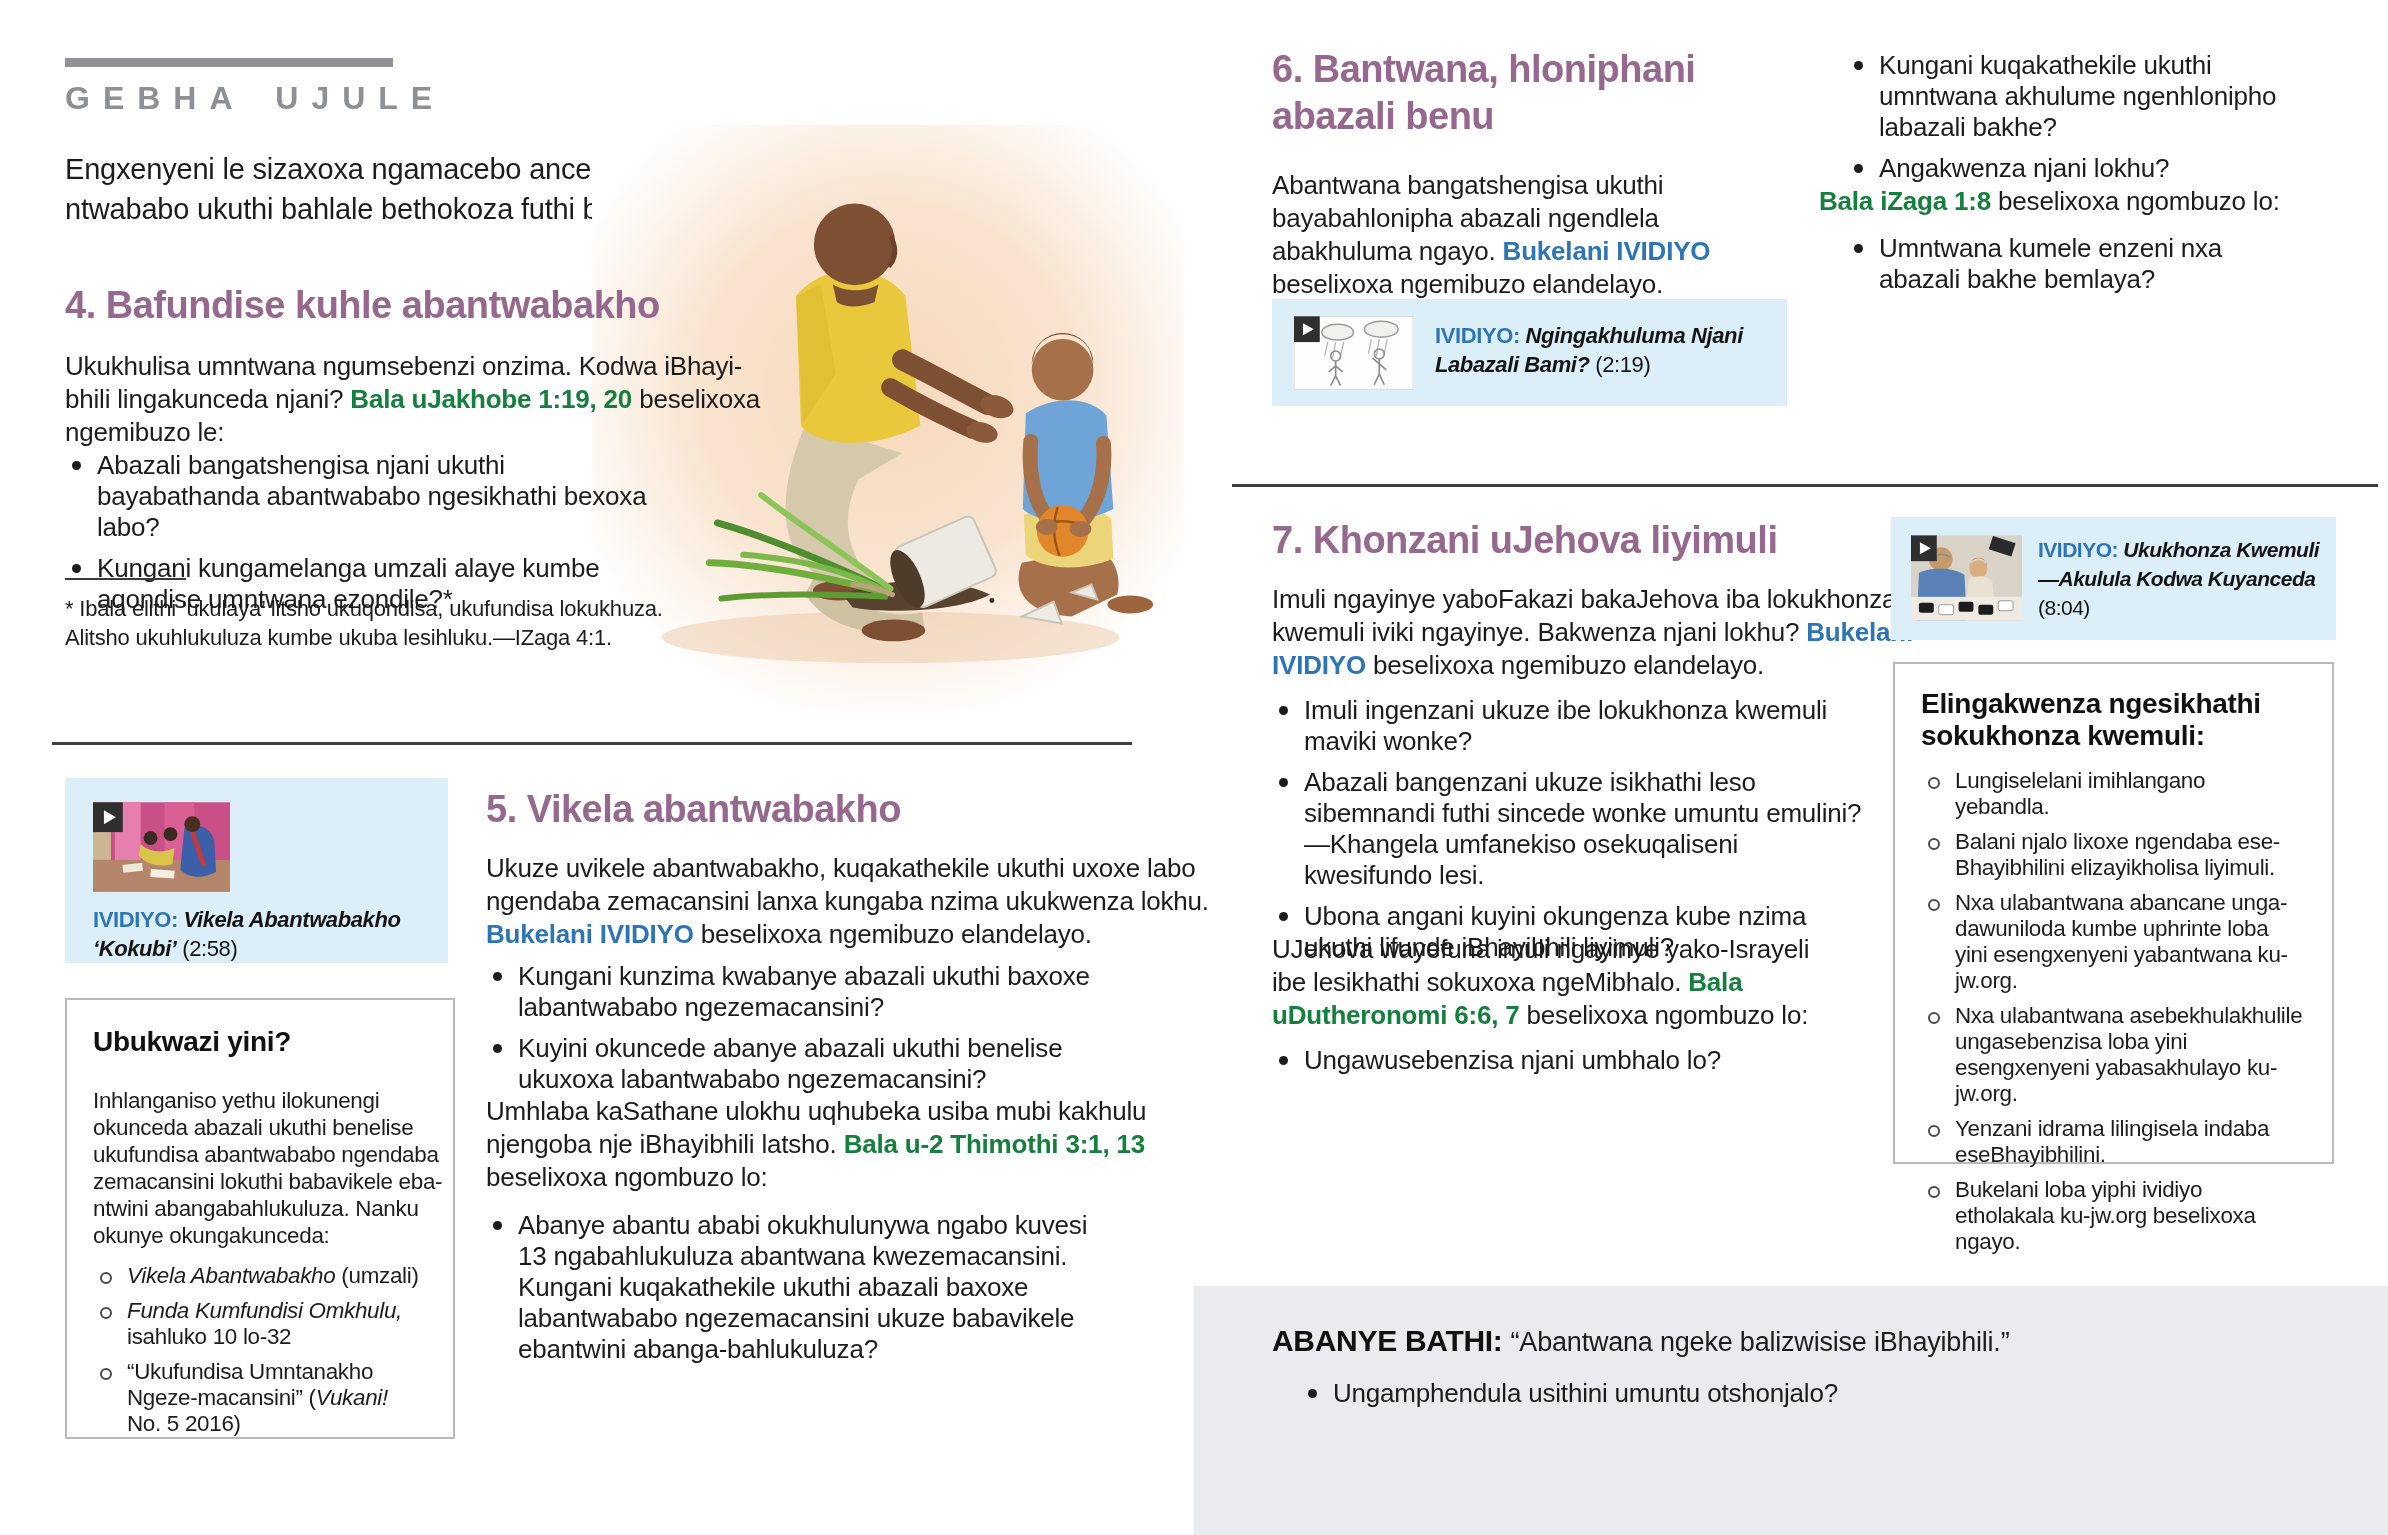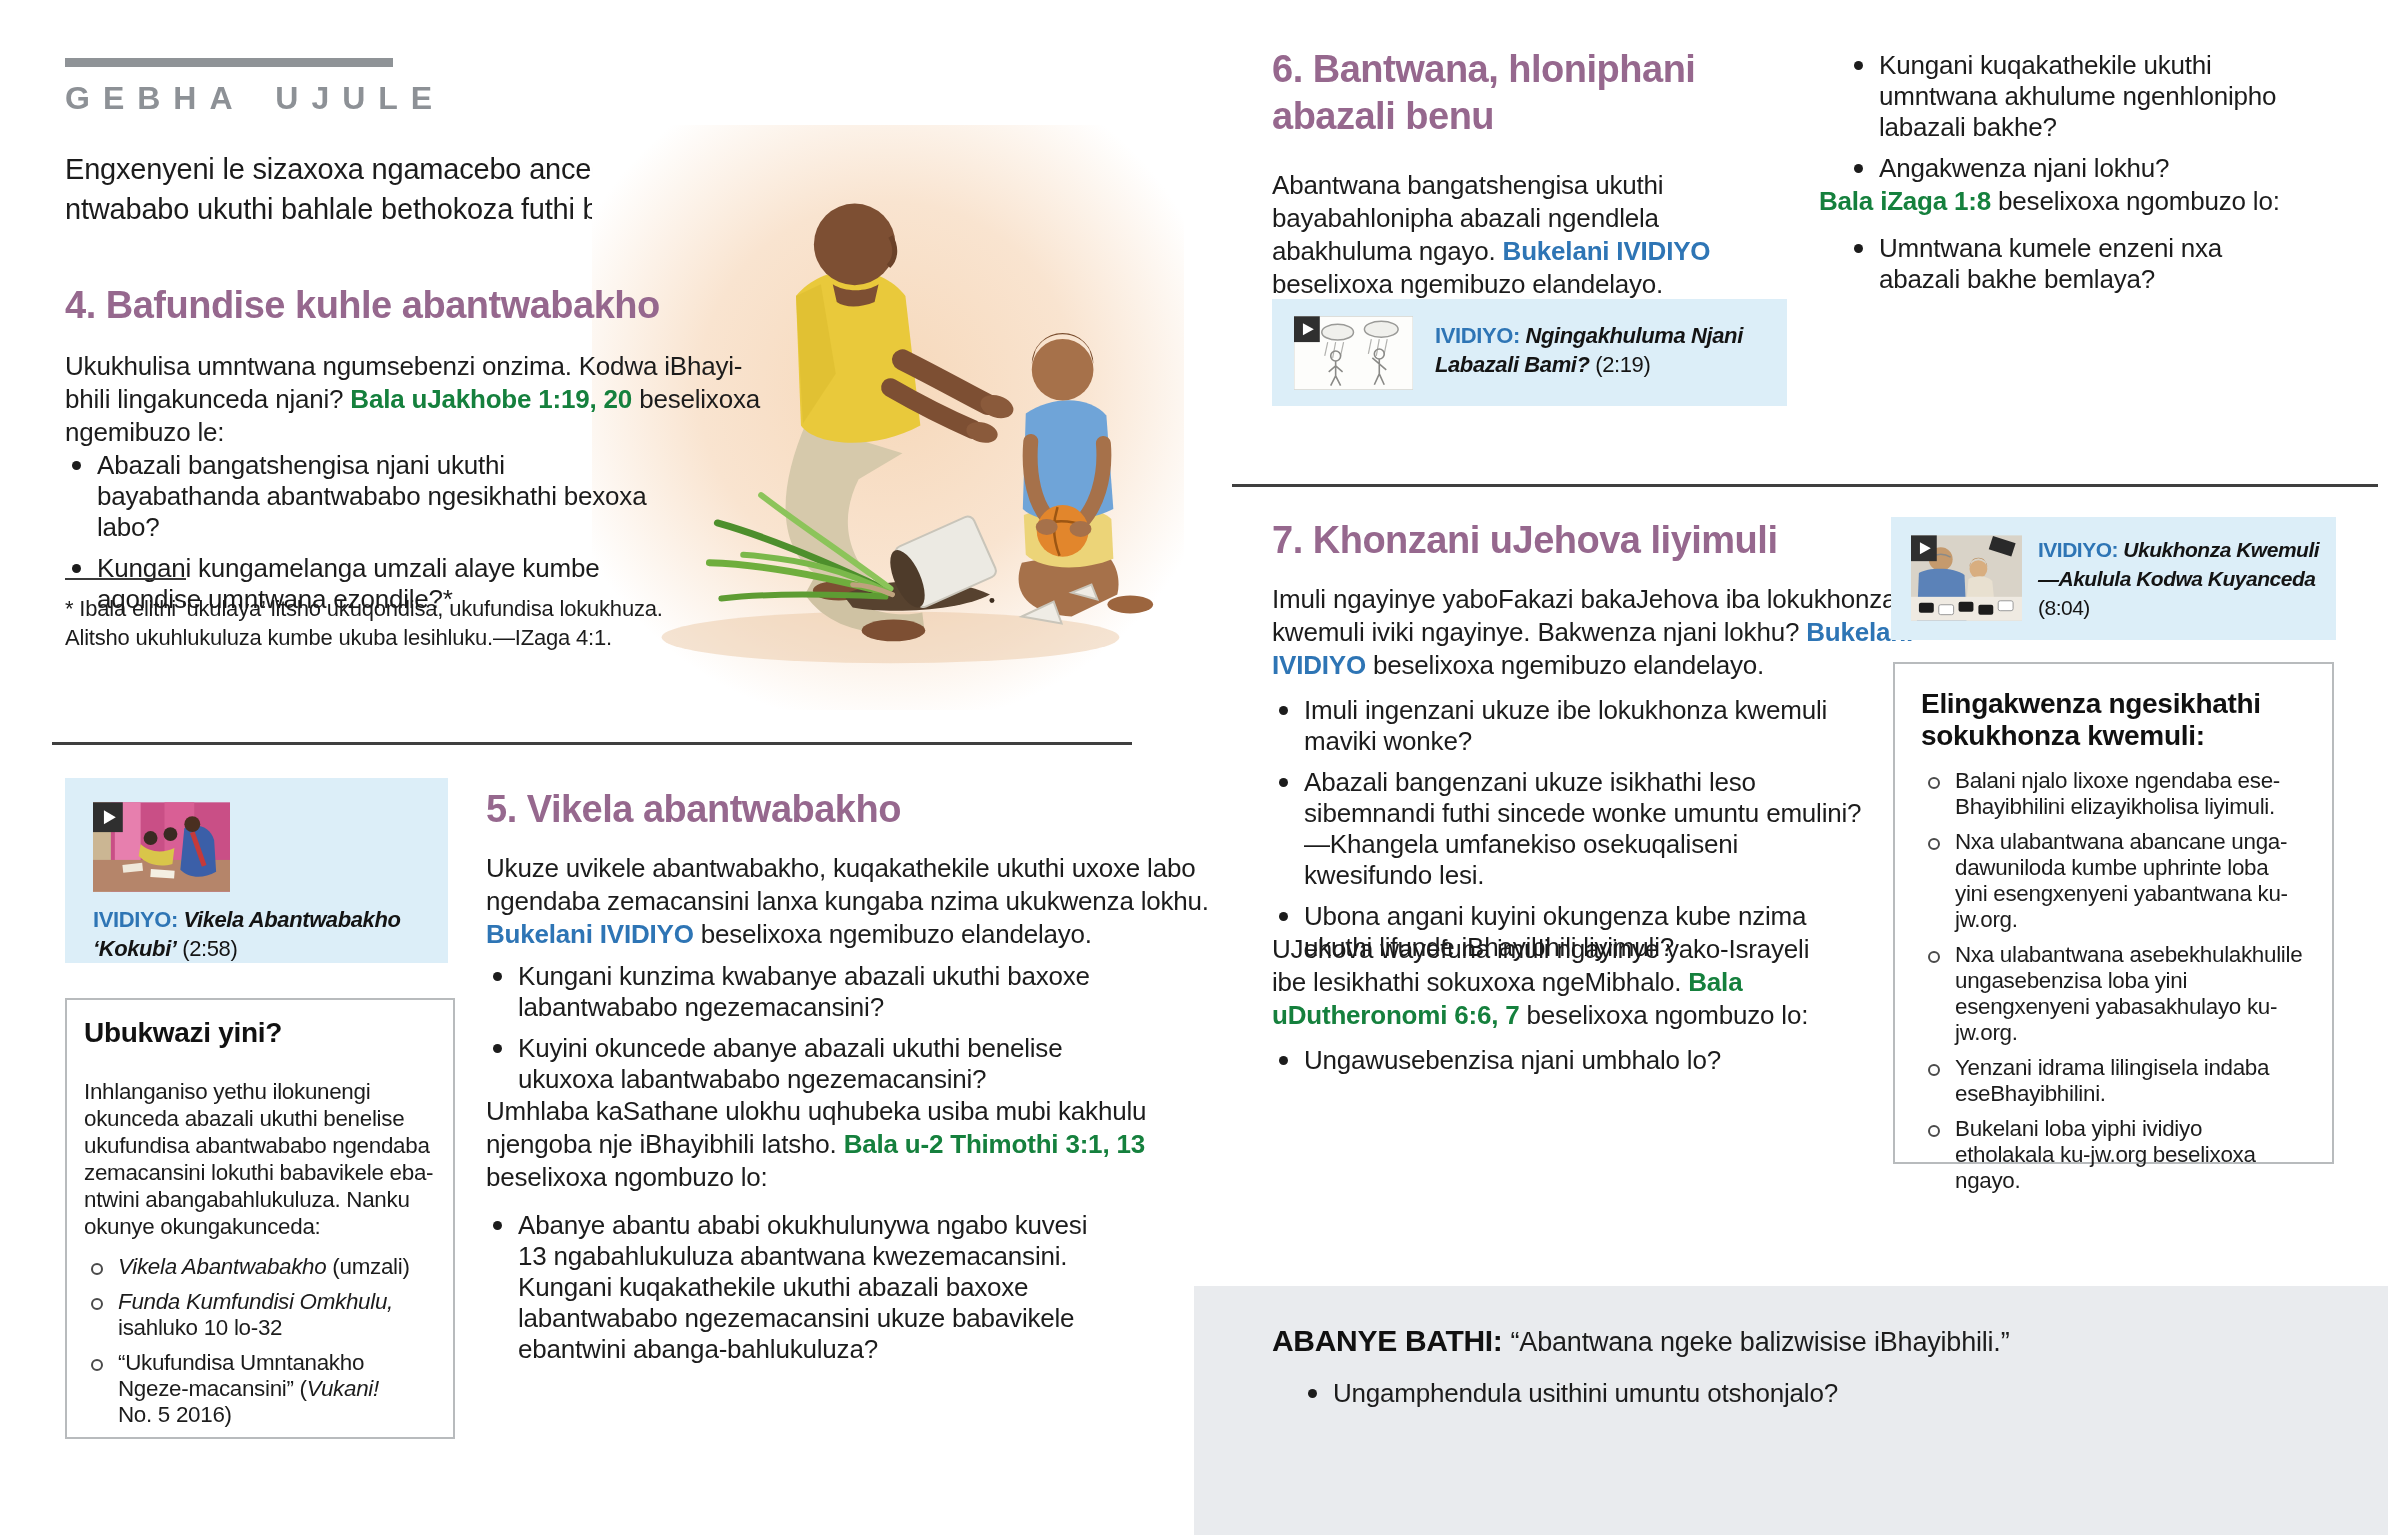--- a/index.html
+++ b/index.html
@@ -151,21 +151,21 @@
         <circle cx="58" cy="36" r="7" fill="#3a2a22"></circle>
         <circle cx="78" cy="32" r="7" fill="#3a2a22"></circle>
         <path d="M48,42 C56,50 70,52 82,46 L80,62 C66,66 54,62 46,54 Z" fill="#d9c54a"></path>
         <rect x="0" y="0" width="30" height="30" fill="#2f2f2f"></rect>
         <path d="M11,8 L23,15 L11,22 Z" fill="#ffffff"></path>
       </svg>
     </div>
     <div class="abs vcap" style="left:28px;top:127px;width:334px"><span class="vid">IVIDIYO: </span><span class="bit">Vikela Abantwabakho ‘Kokubi’</span><span class="b"> (2:58)</span></div>
   </div>
 
-  <div class="abs panel" style="left:65px;top:998px;width:390px;height:441px;padding:17px">
+  <div class="abs panel" style="left:65px;top:998px;width:390px;height:441px;padding:26px">
     <div class="panel-title">Ubukwazi yini?</div>
     <div class="panel-body" style="margin-top:29px">
         <div class="line"><span>Inhlanganiso yethu ilokunengi</span></div>
         <div class="line"><span>okunceda abazali ukuthi benelise</span></div>
         <div class="line"><span>ukufundisa abantwababo ngendaba</span></div>
         <div class="line"><span>zemacansini lokuthi babavikele eba-</span></div>
         <div class="line"><span>ntwini abangabahlukuluza. Nanku</span></div>
         <div class="line"><span>okunye okungakunceda:</span></div>
       </div>
     <ul class="open" style="margin-top:14px;width:334px">
@@ -288,20 +288,21 @@
     </div>
     <div class="abs vcap" style="left:147px;top:18px;width:287px;font-size:21px;letter-spacing:-0.5px"><span class="vid">IVIDIYO: </span><span class="bit">Ukukhonza Kwemuli —Akulula Kodwa Kuyanceda</span><span class="b"> (8:04)</span></div>
   </div>
 
   <div class="abs panel" style="left:1893px;top:662px;width:441px;height:502px;padding:24px 26px">
     <div class="panel-title">
         <div class="line"><span>Elingakwenza ngesikhathi</span></div>
         <div class="line"><span>sokukhonza kwemuli:</span></div>
       </div>
     <ul class="open" style="margin-top:16px;width:383px">
+        <li><span>Lungiselelani imihlangano yebandla.</span></li>
         <li><span>Balani njalo lixoxe ngendaba ese-Bhayibhilini elizayikholisa liyimuli.</span></li>
         <li><span>Nxa ulabantwana abancane unga-dawuniloda kumbe uphrinte loba yini esengxenyeni yabantwana ku-jw.org.</span></li>
         <li><span>Nxa ulabantwana asebekhulakhulile ungasebenzisa loba yini esengxenyeni yabasakhulayo ku-jw.org.</span></li>
         <li><span>Yenzani idrama lilingisela indaba eseBhayibhilini.</span></li>
         <li><span>Bukelani loba yiphi ividiyo etholakala ku-jw.org beselixoxa ngayo.</span></li>
       </ul>
   </div>
 
   <div class="abs graybox" style="left:1194px;top:1286px;width:1194px;height:250px">
     <div class="abs" style="left:78px;top:38px;width:1055px"><span class="shout">ABANYE BATHI: </span><span class="grayquote">“Abantwana ngeke balizwisise iBhayibhili.”</span></div>

